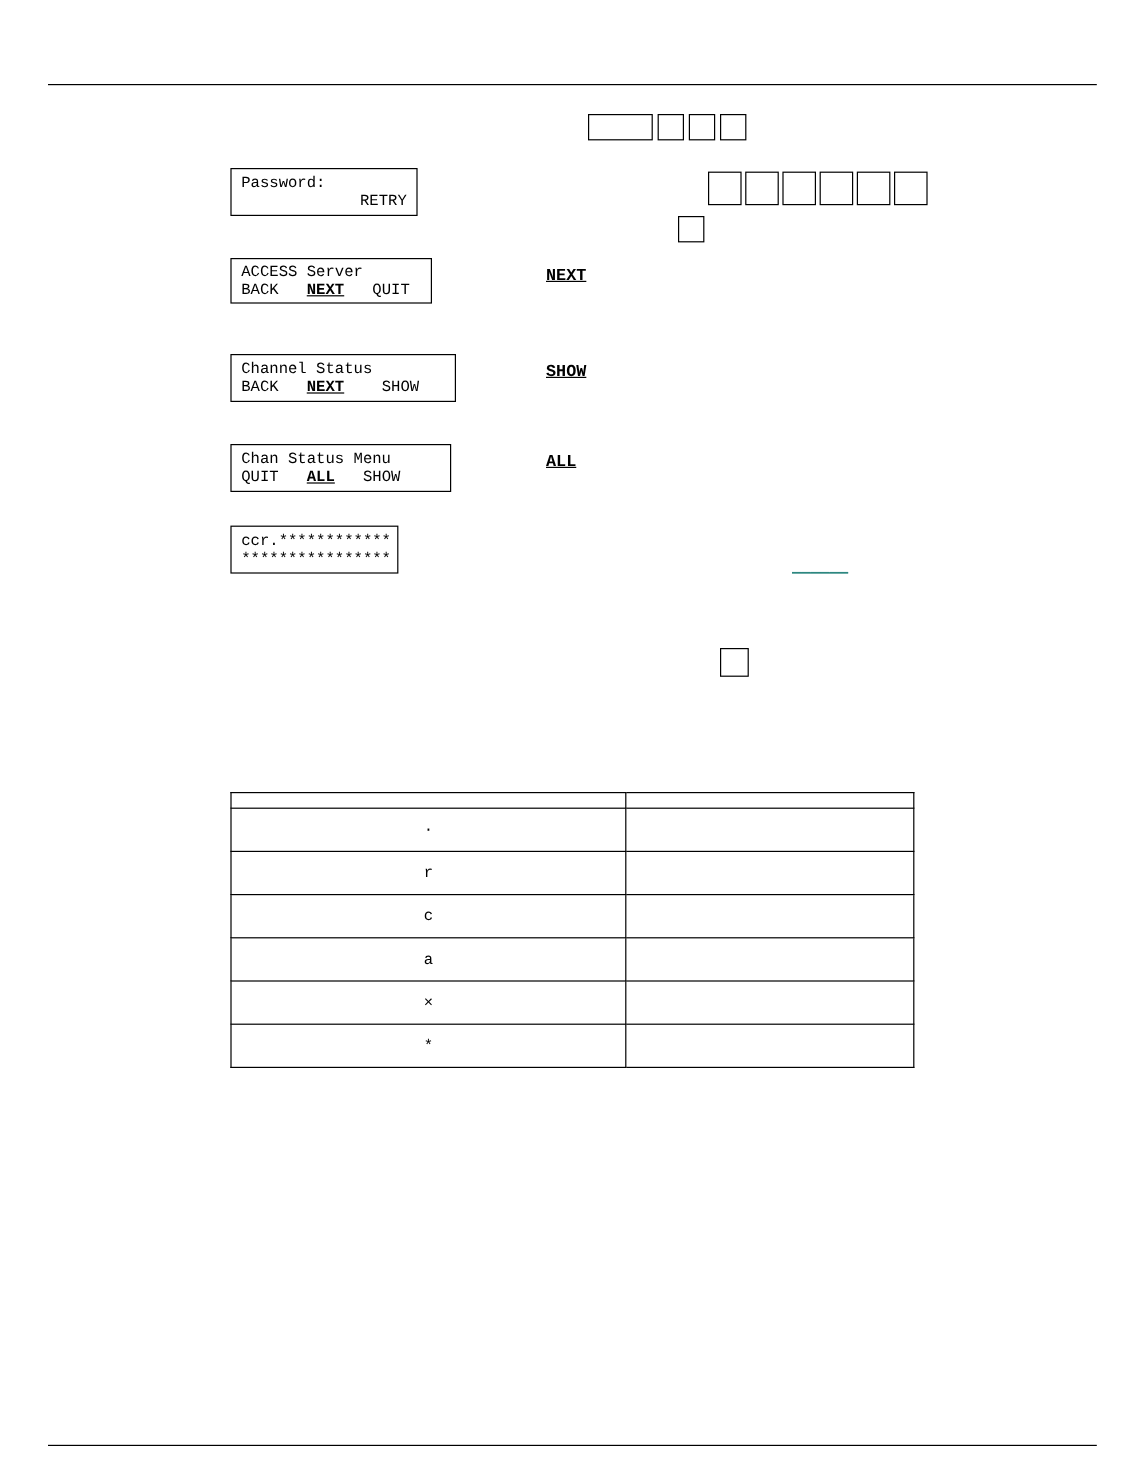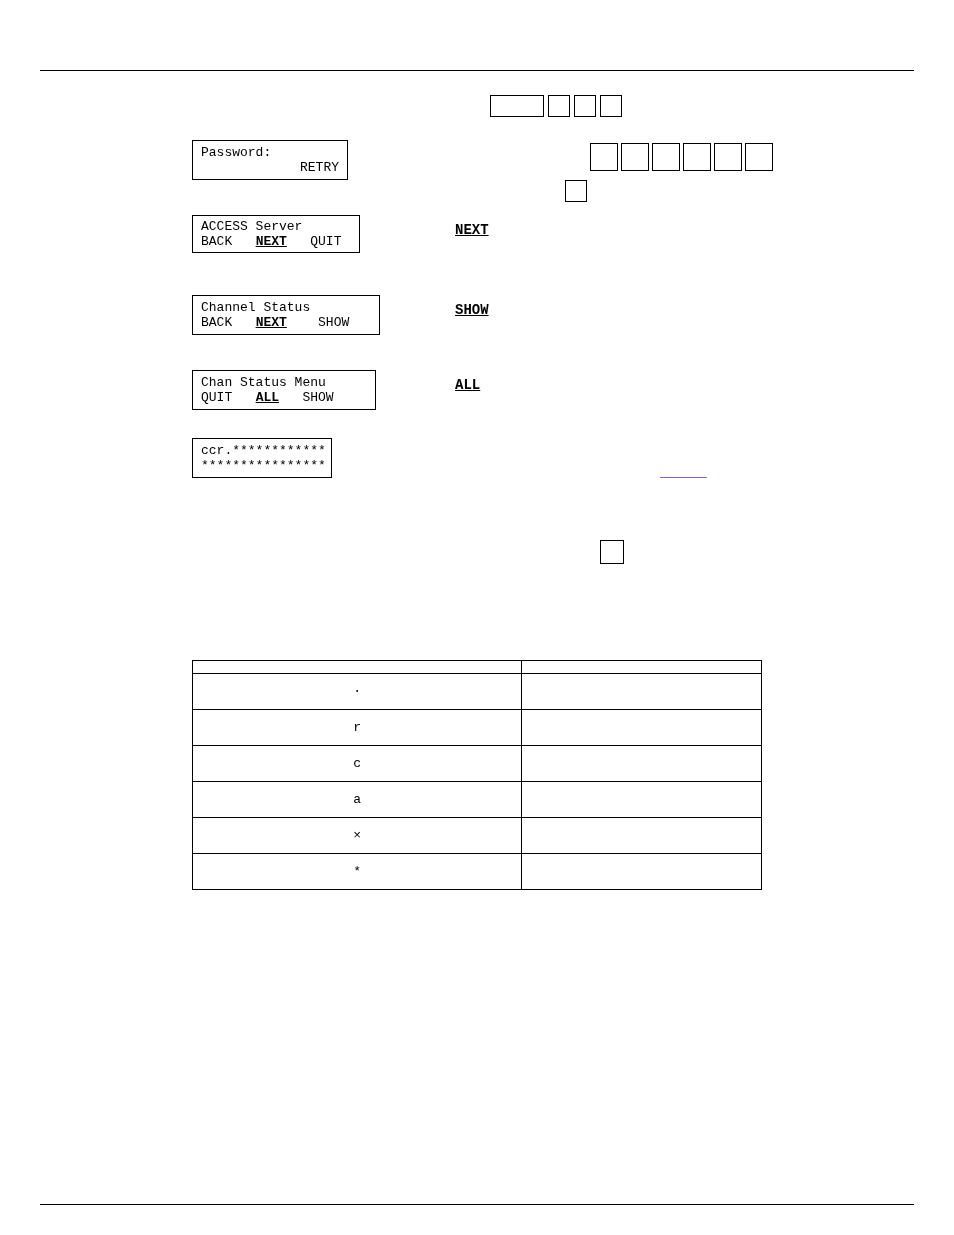--- a/index.html
+++ b/index.html
@@ -159,21 +159,21 @@
       padding: 4px 8px;
       width: 140px;
     }
 
     
     .right-underline-text {
       position: absolute;
       top: 465px;
       left: 660px;
       text-decoration: underline;
-      color: #8b5cf6;
+      color: #0f766e;
       font-size: 13px;
     }
 
     
     .lower-single-box {
       position: absolute;
       top: 540px;
       left: 600px;
       border: 1px solid #000;
       width: 24px;

